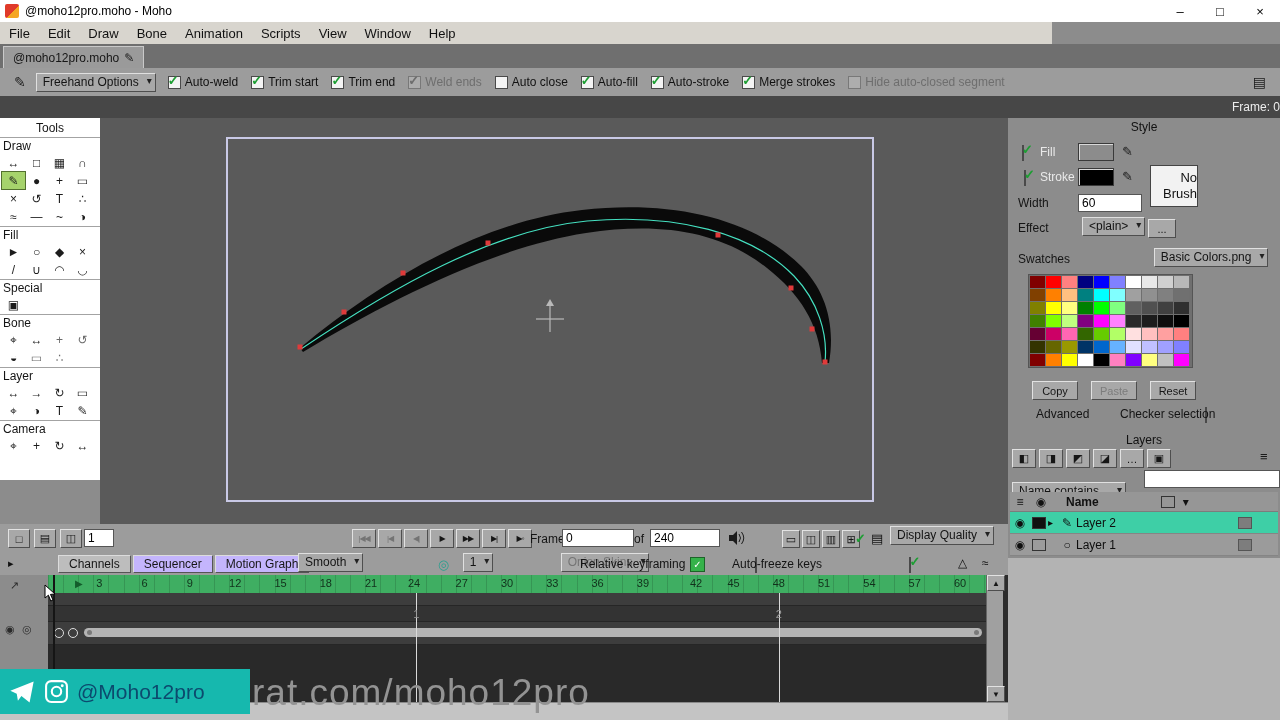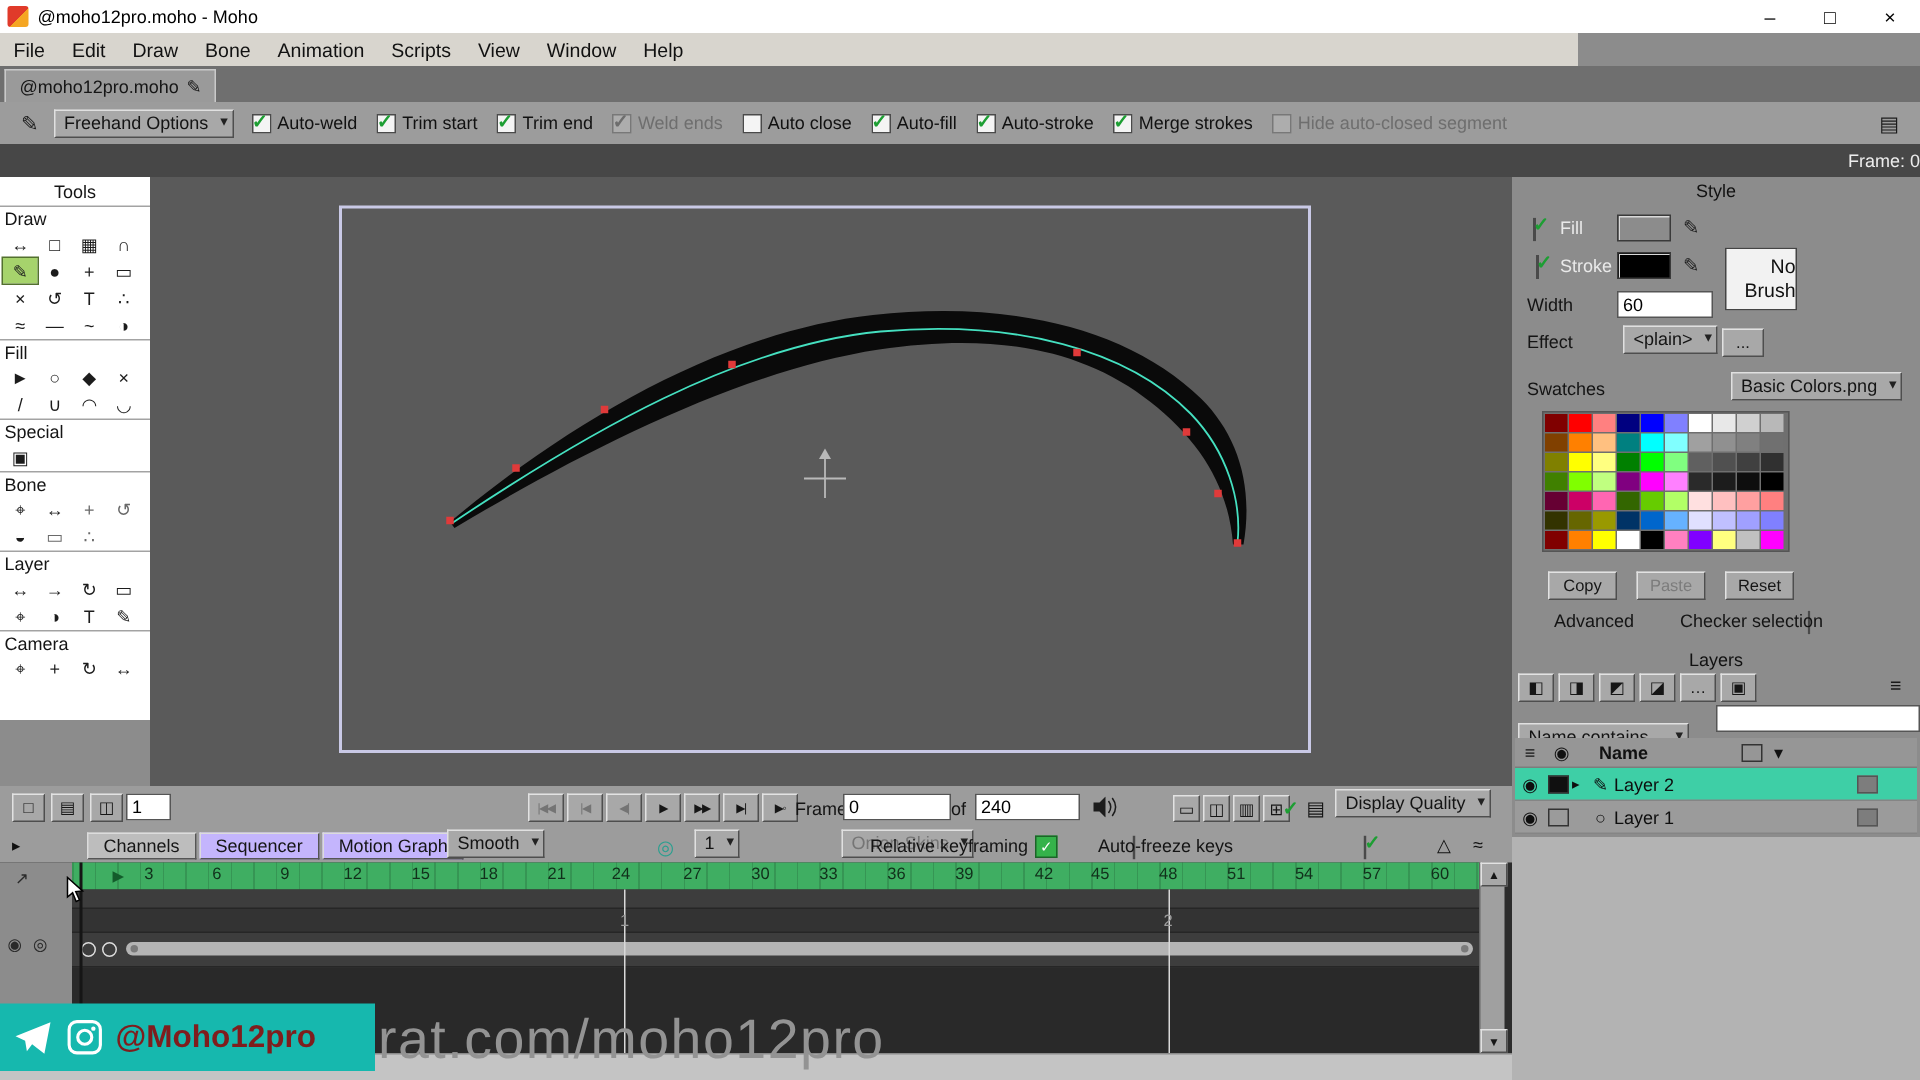--- a/index.html
+++ b/index.html
@@ -106,21 +106,21 @@
   .tmark{position:absolute;top:0;width:1px;height:109px;background:#d9d9d9}
   .tlabel{position:absolute;top:15px;transform:translateX(-50%);color:#9c9c9c;font-size:11px}
   .playhead{position:absolute;top:0;width:2px;height:127px;background:#151515}
   .vscroll{position:absolute;left:986px;top:0;width:16px;height:127px;background:#a0a0a0;border-left:1px solid #666}
   .varr{width:16px;height:14px;font-size:8px}
   .varr.bottom{position:absolute;bottom:0}
   #hscroll{position:absolute;left:0;top:702px;width:1008px;height:18px;background:#c4c4c4;border-top:1px solid #8a8a8a}
   
   #wm-text{position:absolute;left:252px;top:672px;font-size:37px;font-weight:normal;color:#939393;z-index:15;letter-spacing:1px}
   #wm-box{position:absolute;left:0;top:669px;width:250px;height:45px;background:#16b8ae;z-index:20;display:flex;align-items:center;gap:8px;padding-left:8px;box-sizing:border-box}
-  #wm-box .handle{color:#7f1d1d;font-size:21px;font-weight:bold}
+  #wm-box .handle{color:#0c4a6e;font-size:21px;font-weight:normal}
   #cursor{position:absolute;left:44px;top:584px;z-index:30}
 </style>
 </head>
 <body>
 
 <div id="titlebar">
   <div class="appicon"></div>
   <span class="wtitle">@moho12pro.moho - Moho</span>
   <div class="winctl">
 

